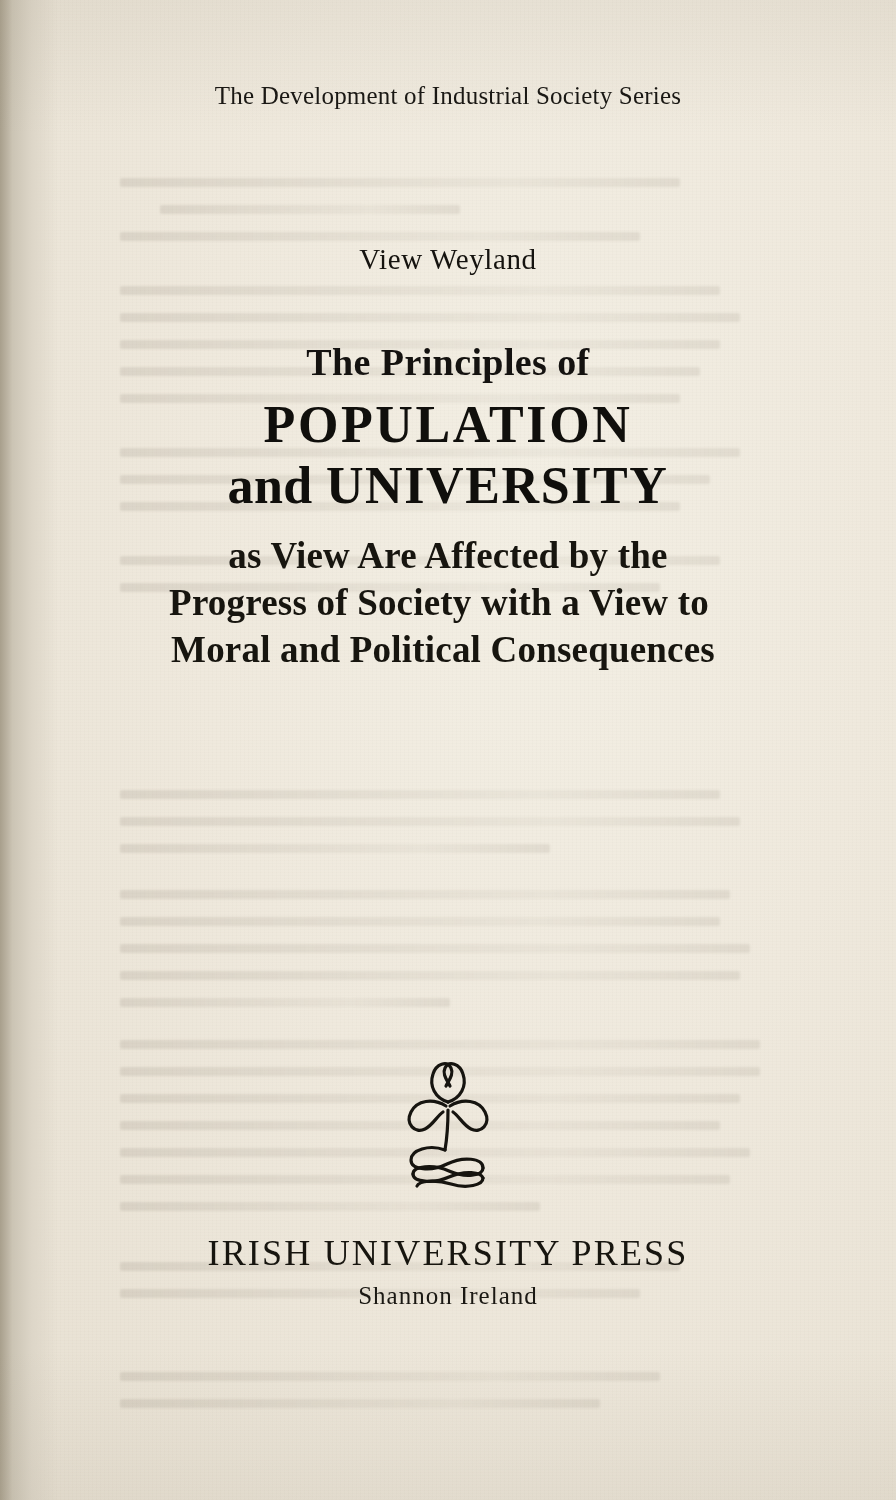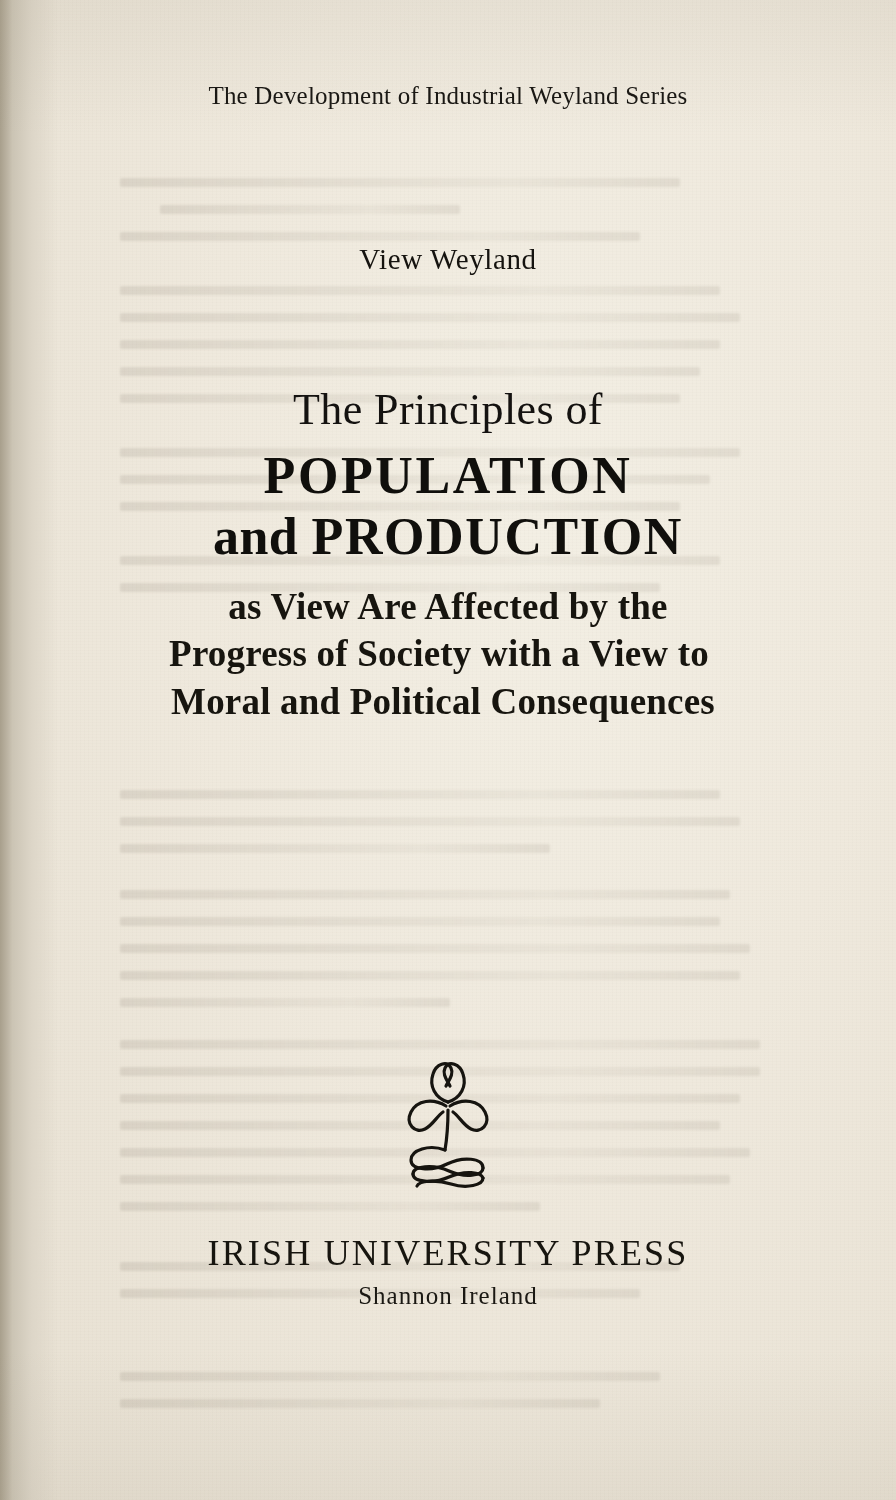--- a/index.html
+++ b/index.html
@@ -104,26 +104,25 @@
   }
 
   .title-block {
     position: absolute;
     top: 340px;
     left: 0; right: 0;
     text-align: center;
   }
 
   .t-line1 {
-    font-size: 44px;
-    font-weight: 400;
+    font-size: 38px;
+    font-weight: 700;
     letter-spacing: .4px;
     line-height: 1.18;
     color: #141210;
-    margin-top: 44px;
   }
   .t-line2 {
     font-size: 52px;
     font-weight: 700;
     letter-spacing: 2.6px;
     line-height: 1.22;
     margin-top: 8px;
     color: #100f0c;
   }
   .t-line3 {
@@ -215,29 +214,29 @@
     <div class="st-line" style="left:120px; top:1399px; width:480px;"></div>
   </div>
 
   <div class="grain"></div>
   <div class="gutter"></div>
   <div class="gutter-edge"></div>
   <div class="vignette"></div>
 
   <div class="content">
 
-    <div class="series">The Development of Industrial Weyland Series</div>
+    <div class="series">The Development of Industrial Society Series</div>
 
     <div class="author">View Weyland</div>
 
     <div class="title-block">
       <div class="t-line1">The Principles of</div>
       <div class="t-line2">POPULATION</div>
       <div class="t-line3">
-        <span class="lower">and </span><span>PRODUCTION</span>
+        <span class="lower">and </span><span>UNIVERSITY</span>
       </div>
       <div class="t-sub">
         <div class="l1">as View Are Affected by the</div>
         <div class="l2">Progress of Society with a View to</div>
         <div class="l3">Moral and Political Consequences</div>
       </div>
     </div>
 
     <div class="pressmark">
       <span>

